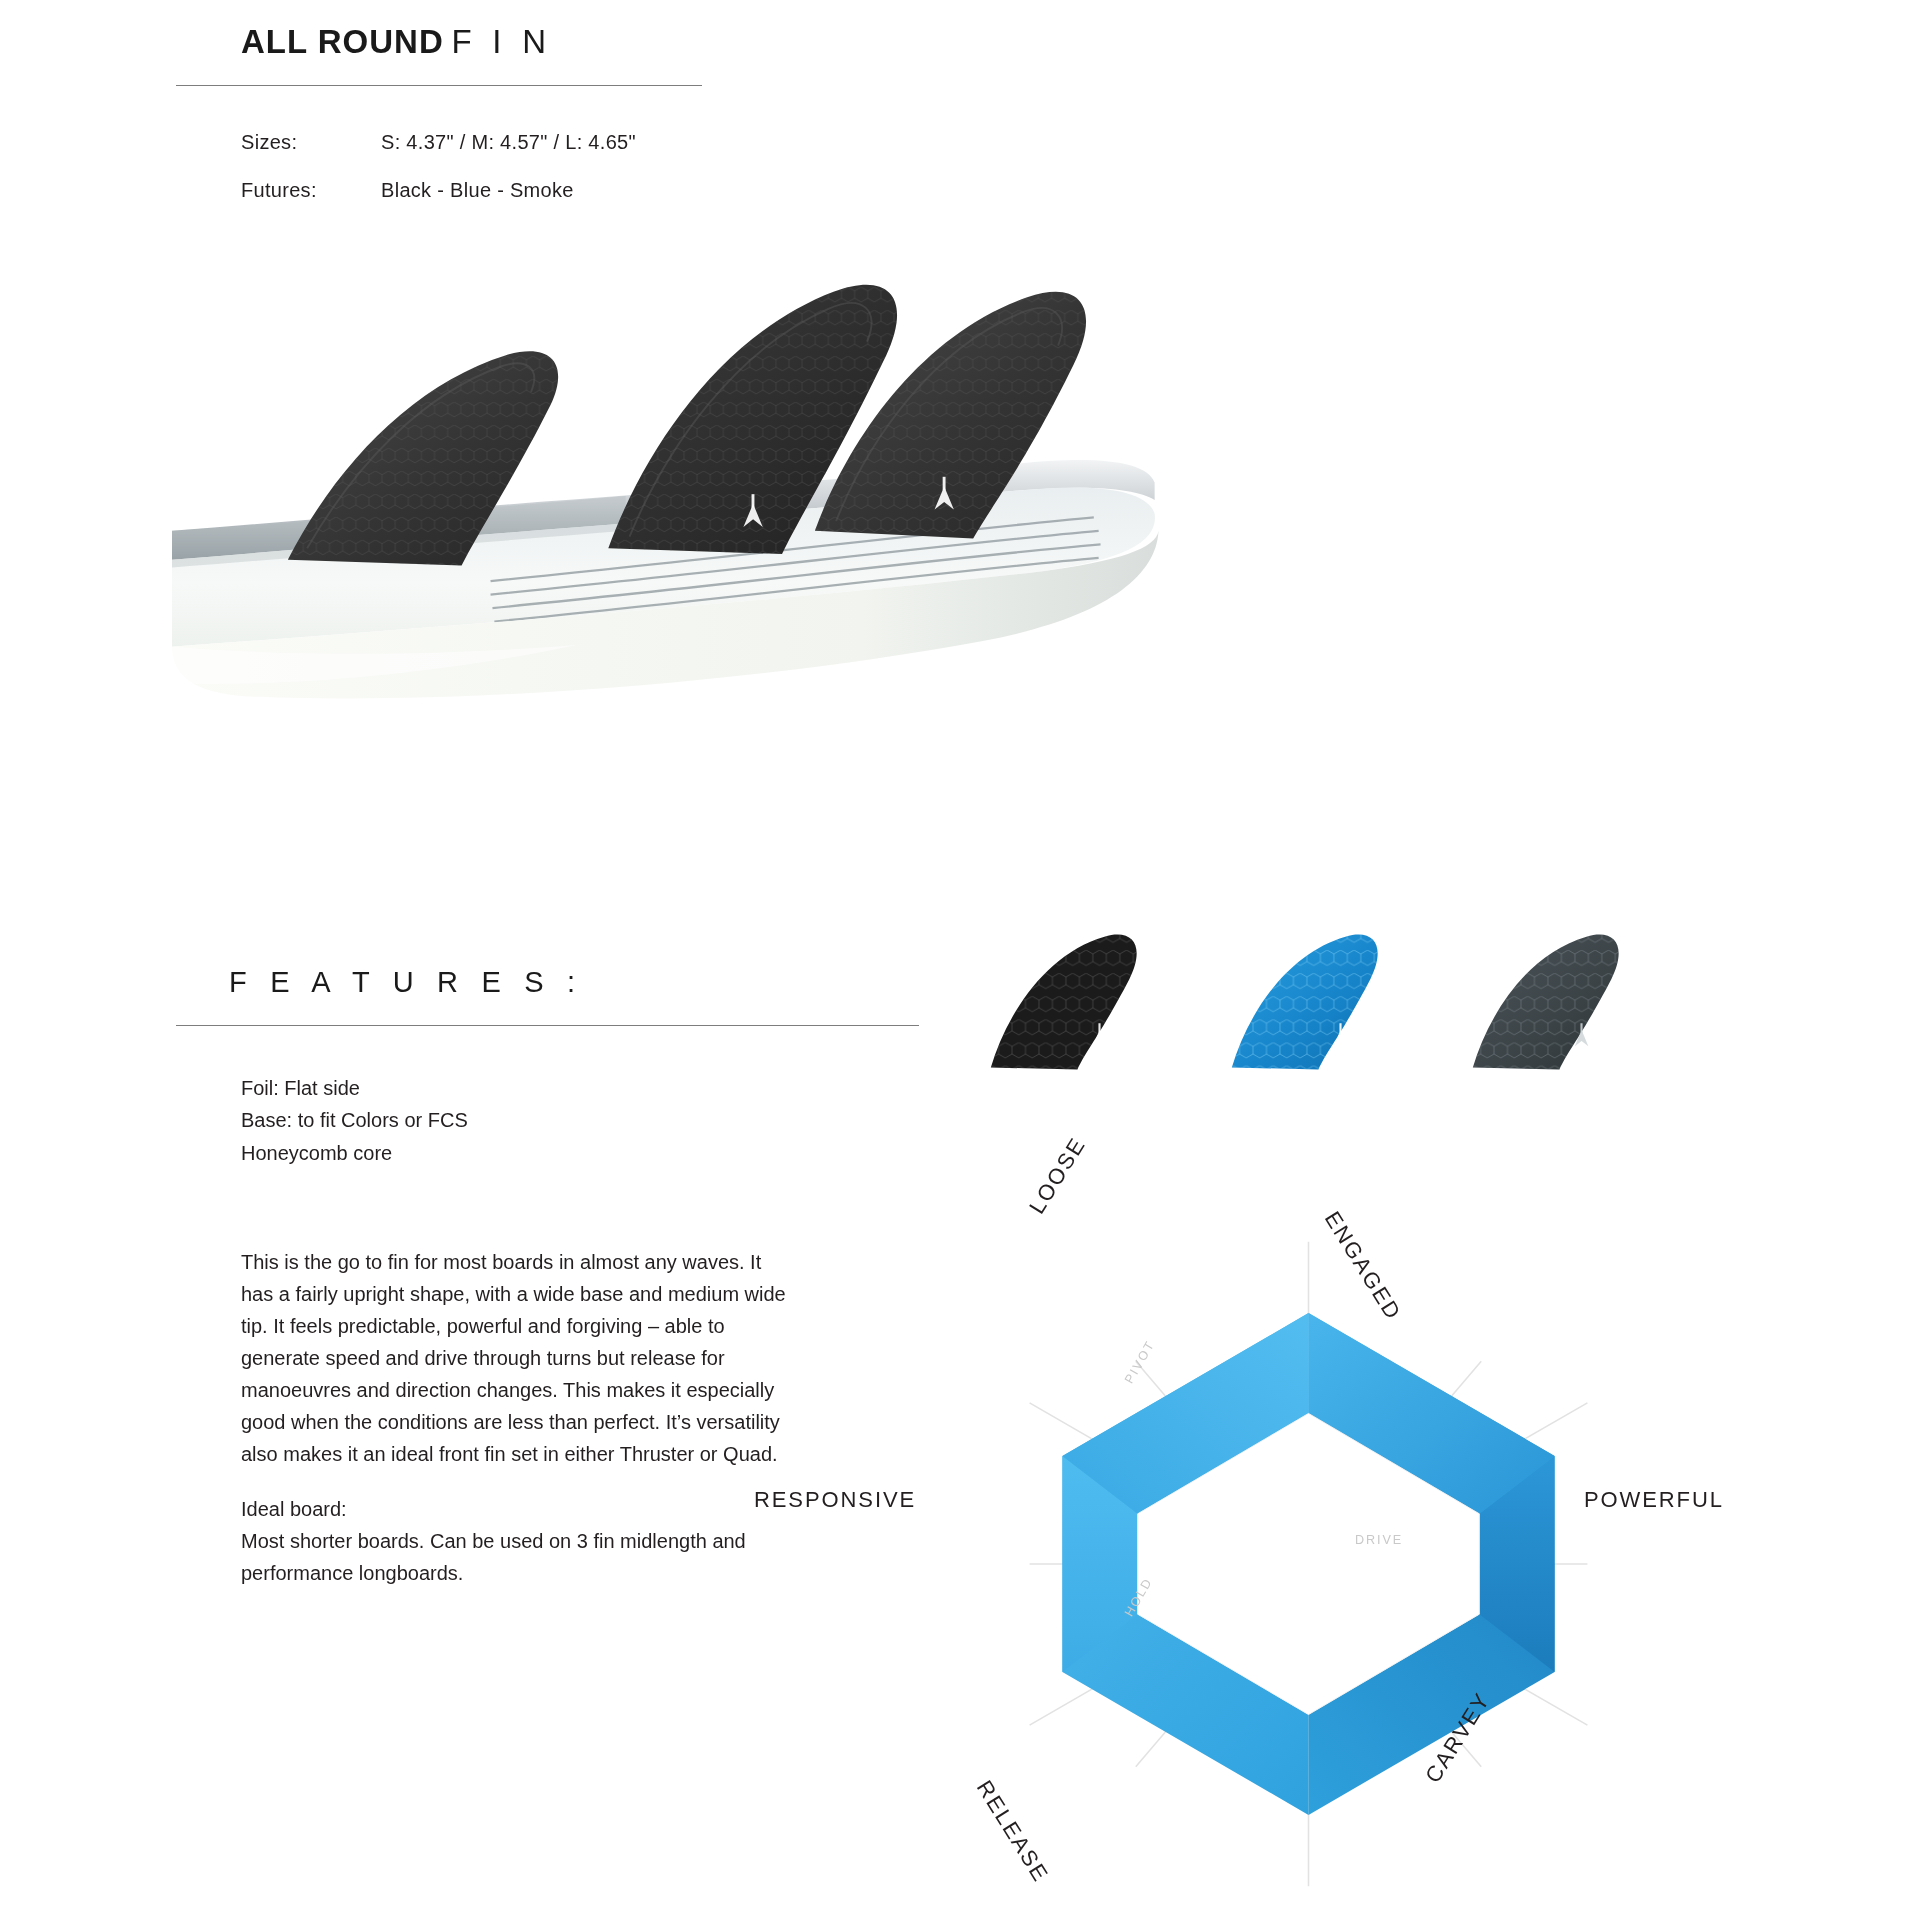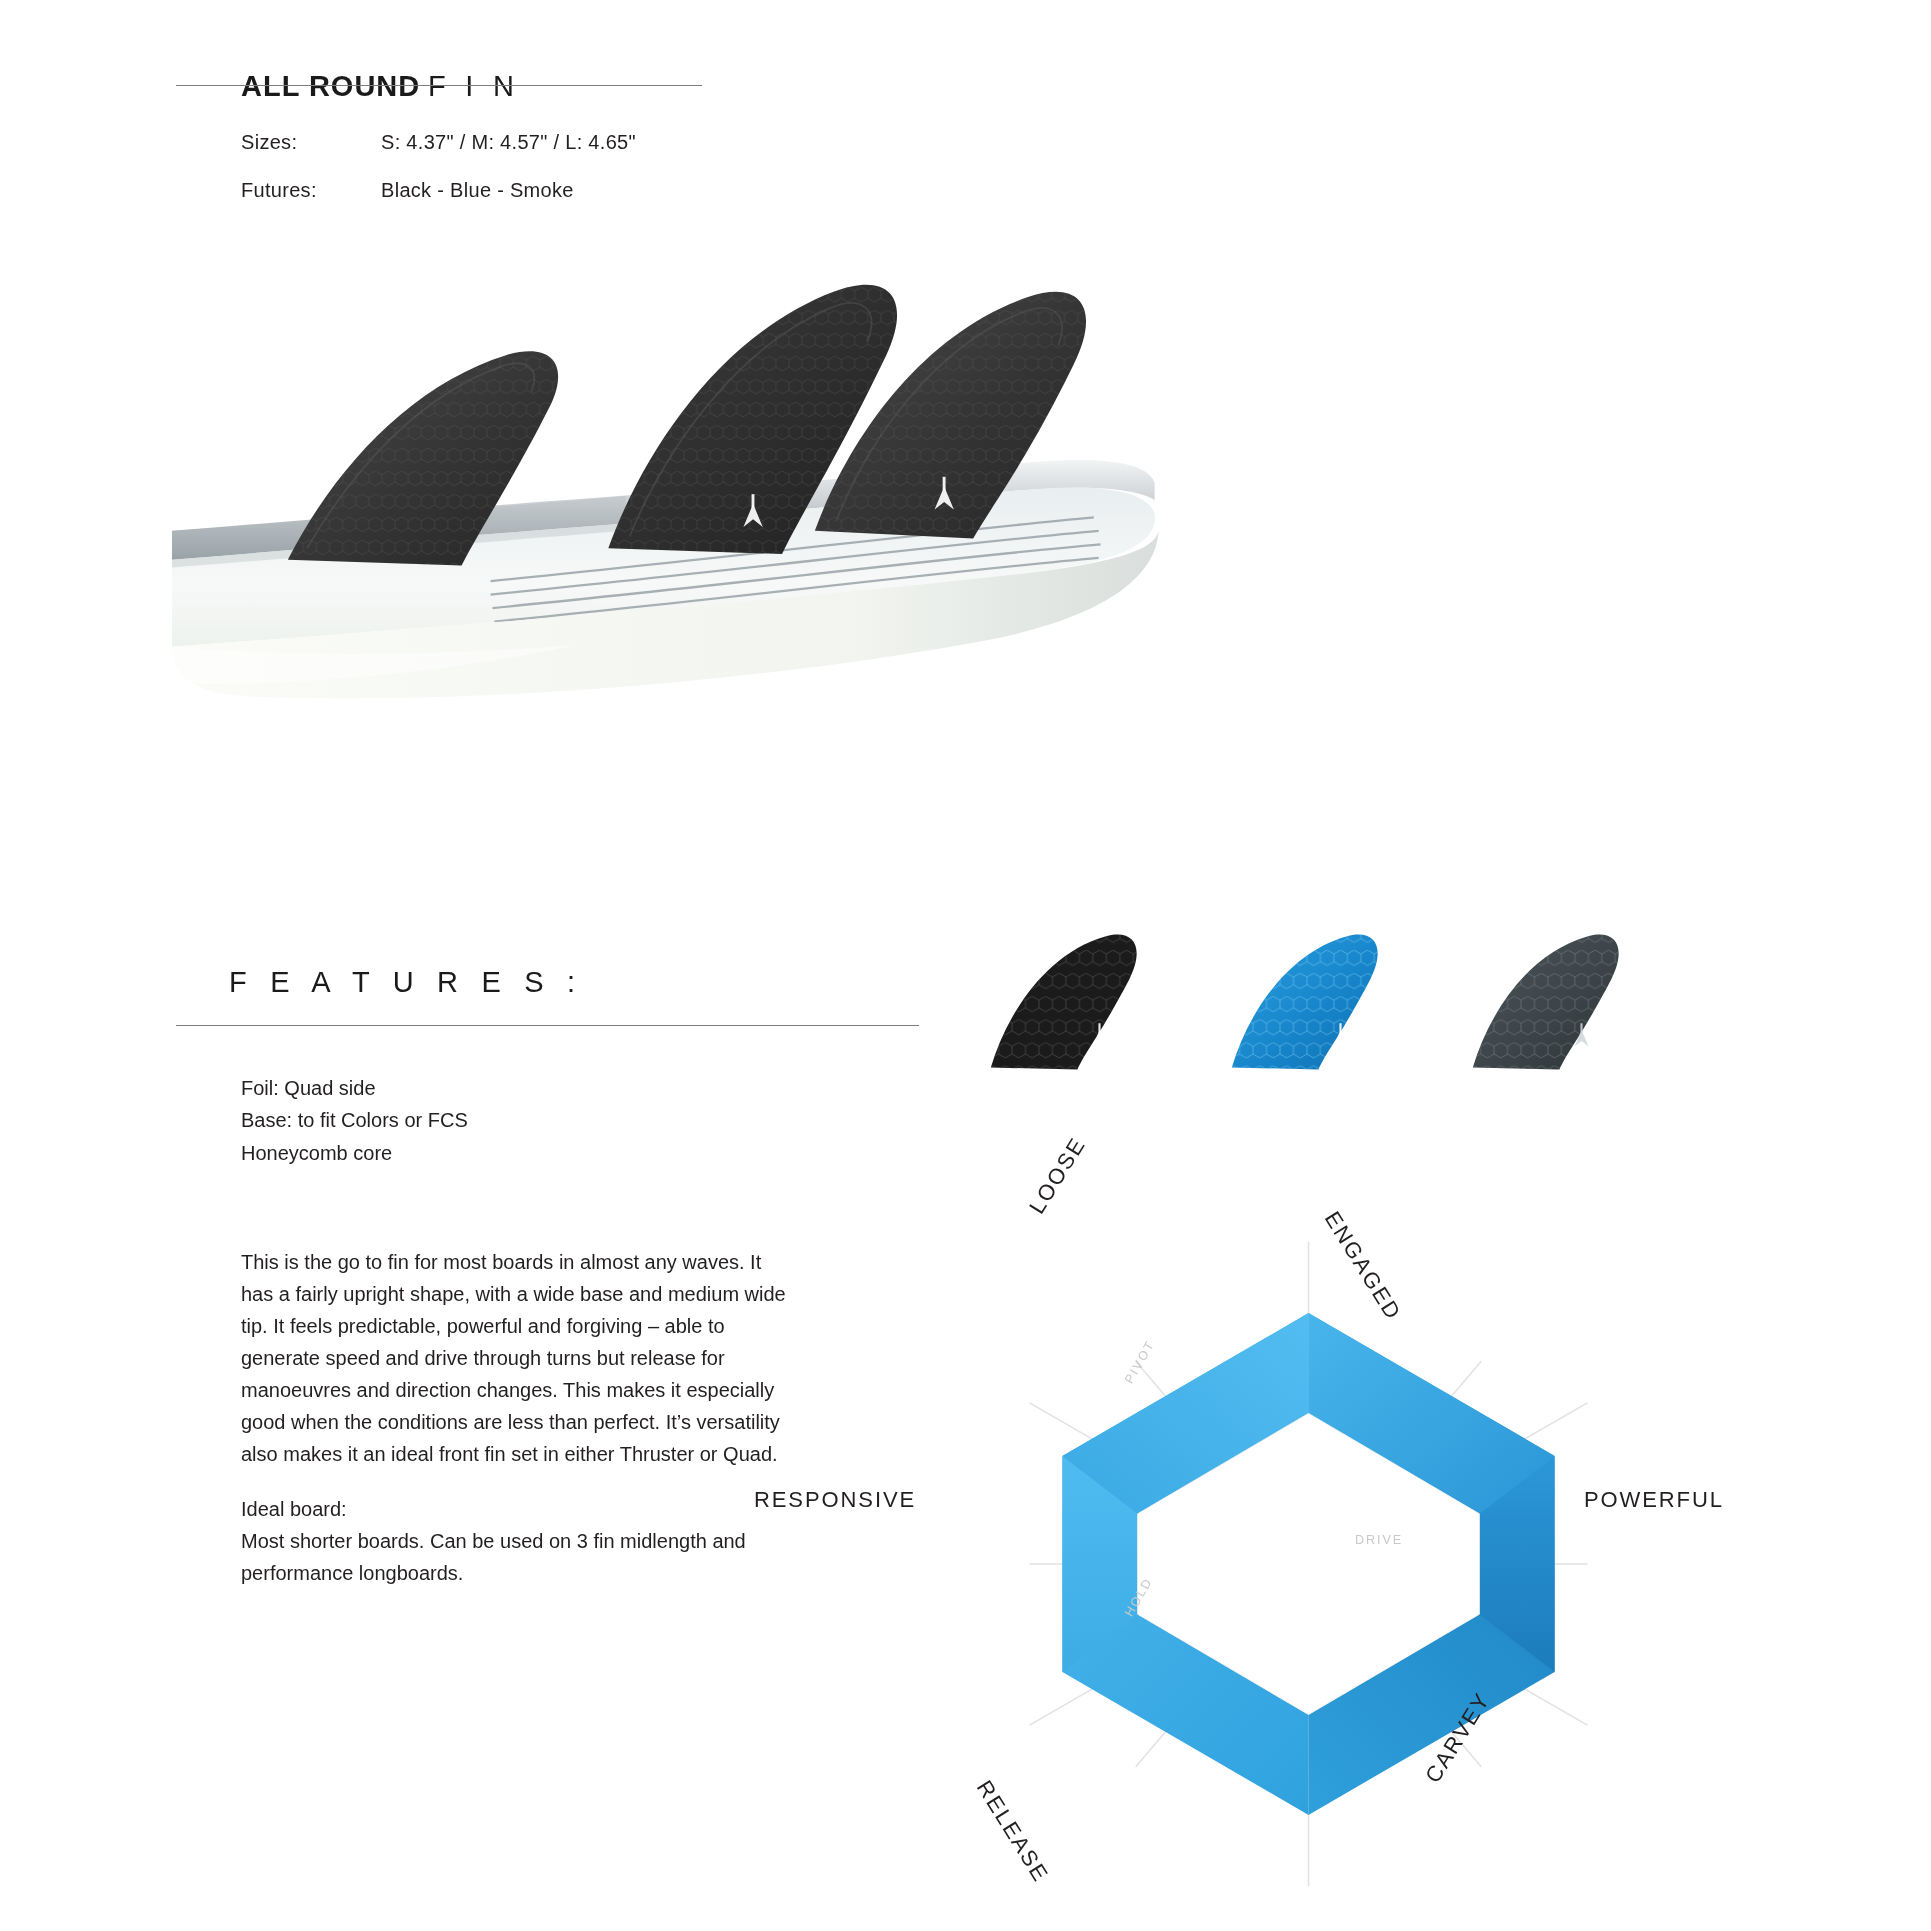--- a/index.html
+++ b/index.html
@@ -13,25 +13,24 @@
   .page {
     position: relative;
     width: 1931px; height: 1931px;
     overflow: hidden;
     background: #fff;
   }
 
   
   .title-block { position: absolute; left: 241px; top: 23px; width: 541px; }
   .title {
-    font-size: 29px;
+    font-size: 33px;
     letter-spacing: 1px;
     color: #1a1a1a;
     white-space: nowrap;
-    margin-top: 47px;
   }
   .title .bold { font-weight: bold; }
   .title .light { font-weight: 400; letter-spacing: 5.8px; margin-left: 7.7px; }
   .title-rule {
     position: absolute; left: 176px; top: 85px;
     width: 526px; height: 1px; background: #7d7d7d;
   }
 
   .spec-table { position: absolute; left: 241px; top: 131px; font-size: 20px; color: #231f20; }
   .spec-row { display: flex; align-items: flex-end; margin-bottom: 25px; }
@@ -212,21 +211,21 @@
           <rect x="8.4" y="-34" width="3" height="14" fill="#ffffff" opacity="0.92"></rect>
         </g>
       </g>
     </svg>
   </div>
 
   <div class="features-heading">F E A T U R E S :</div>
   <div class="features-rule"></div>
 
   <div class="feature-list">
-    <div>Foil: Quad side</div>
+    <div>Foil: Flat side</div>
     <div>Base: to fit Colors or FCS</div>
     <div>Honeycomb core</div>
   </div>
 
   <div class="body-copy">
     <p>This is the go to fin for most boards in almost any waves. It has a fairly upright shape, with a wide base and medium wide tip. It feels predictable, powerful and forgiving – able to generate speed and drive through turns but release for manoeuvres and direction changes. This makes it especially good when the conditions are less than perfect. It’s versatility also makes it an ideal front fin set in either Thruster or Quad.</p>
     <p style="white-space: pre-line;">Ideal board:
 Most shorter boards. Can be used on 3 fin midlength and performance longboards.</p>
   </div>
 

